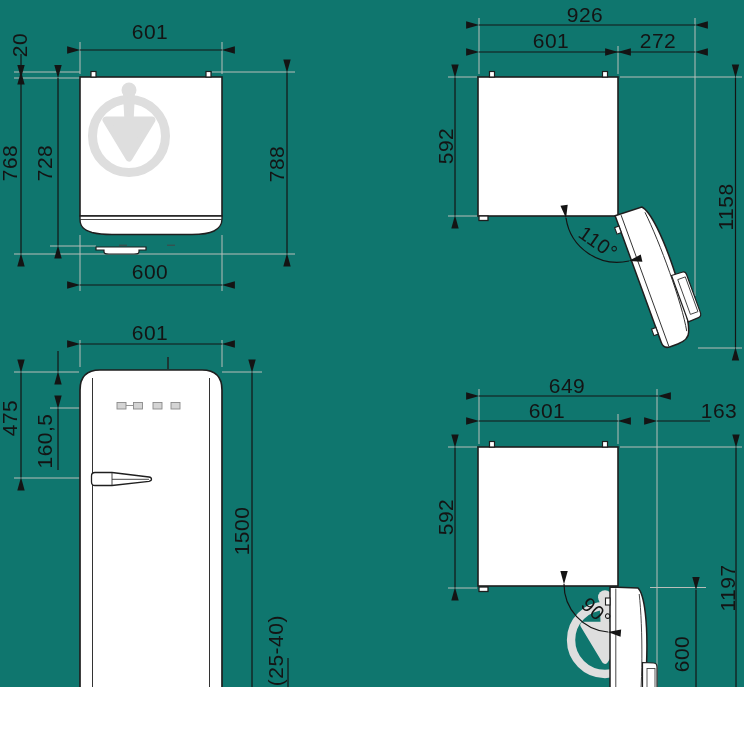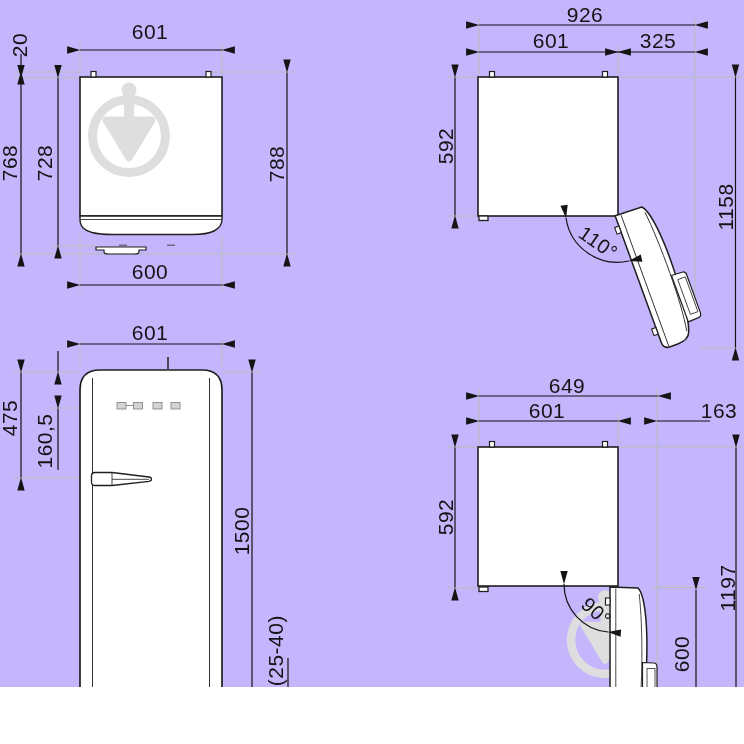--- a/index.html
+++ b/index.html
@@ -1,16 +1,16 @@
 <!DOCTYPE html>
 <html><head>
 <meta charset="utf-8">
 <style>
   html,body{margin:0;padding:0;background:#ffffff;}
-  #stage{position:relative;width:744px;height:687px;background:#c4b5fd;overflow:hidden;
+  #stage{position:relative;width:744px;height:687px;background:#0f766e;overflow:hidden;
          font-family:"Liberation Sans",sans-serif;}
   #drawing{position:absolute;left:0;top:0;}
   .dim{position:absolute;font-size:21px;color:#141414;white-space:nowrap;
        transform:translate(-50%,-50%);letter-spacing:0.5px;}
   .rot{transform:translate(-50%,-50%) rotate(-90deg);}
   .a110{font-size:20px;transform:translate(-50%,-50%) rotate(35deg);}
   .a90{font-size:20px;transform:translate(-50%,-50%) rotate(42deg);}
 </style>
 </head>
 <body>
@@ -170,21 +170,21 @@
 
 <div class="dim" style="left:150px;top:32px">601</div>
 <div class="dim rot" style="left:20px;top:45px">20</div>
 <div class="dim rot" style="left:10px;top:163px">768</div>
 <div class="dim rot" style="left:45px;top:163px">728</div>
 <div class="dim rot" style="left:277px;top:164px">788</div>
 <div class="dim" style="left:150px;top:272px">600</div>
 
 <div class="dim" style="left:585px;top:15px">926</div>
 <div class="dim" style="left:551px;top:41px">601</div>
-<div class="dim" style="left:658px;top:41px">325</div>
+<div class="dim" style="left:658px;top:41px">272</div>
 <div class="dim rot" style="left:446px;top:146px">592</div>
 <div class="dim rot" style="left:726px;top:207px">1158</div>
 <div class="dim a110" style="left:598px;top:243px">110°</div>
 
 <div class="dim" style="left:150px;top:333px">601</div>
 <div class="dim rot" style="left:10px;top:418px">475</div>
 <div class="dim rot" style="left:45px;top:441px">160,5</div>
 <div class="dim rot" style="left:242px;top:531px">1500</div>
 <div class="dim rot" style="left:276px;top:666px">30 (25-40)</div>
 

